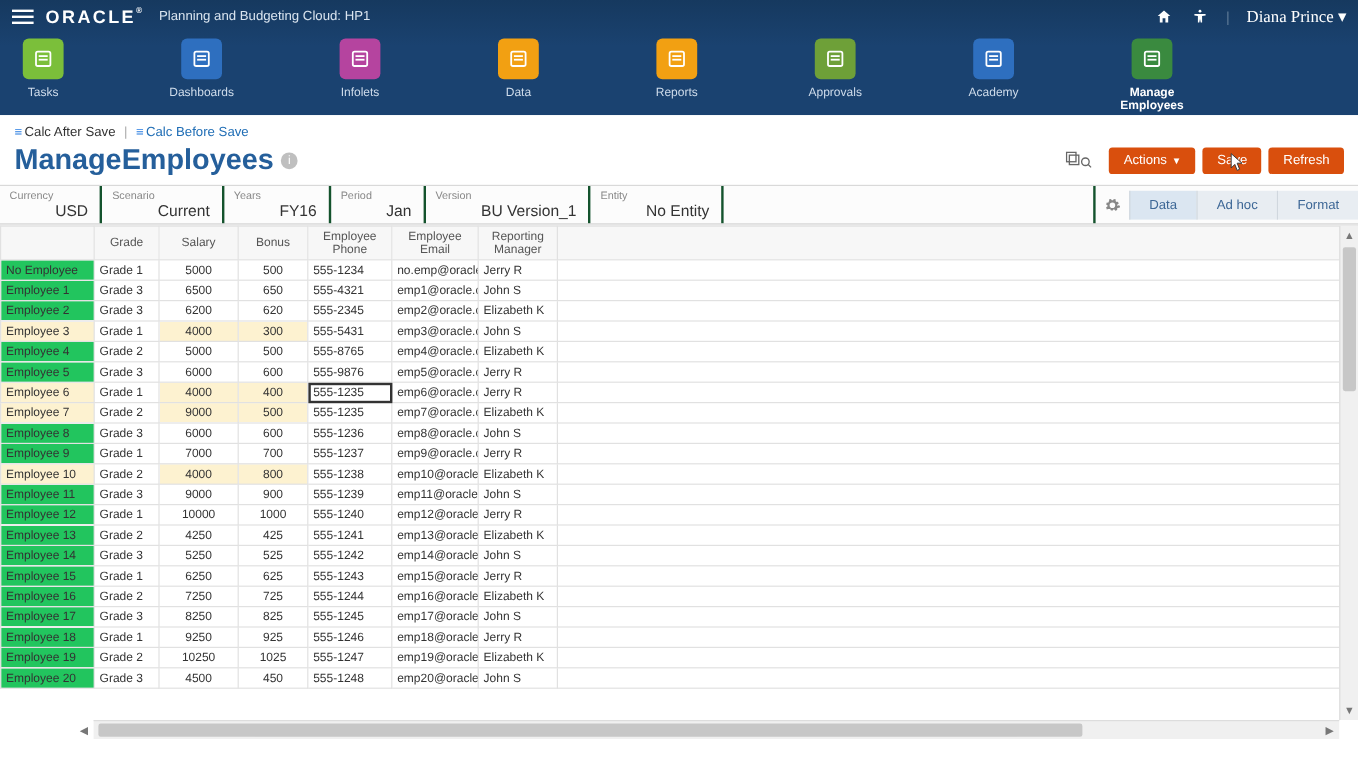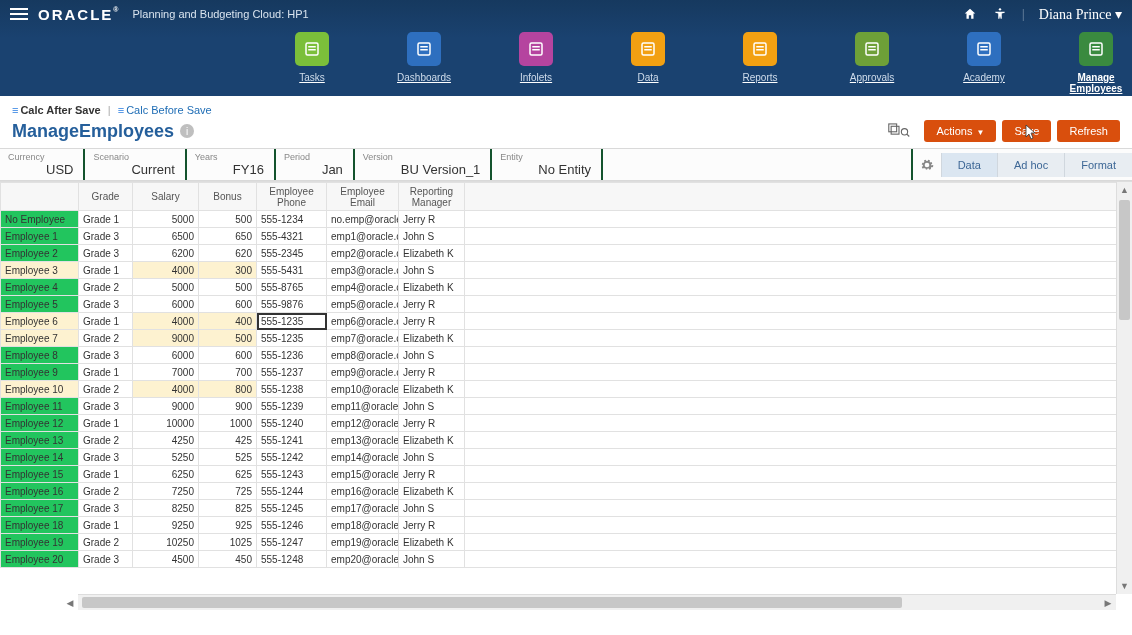--- a/index.html
+++ b/index.html
@@ -32,34 +32,34 @@
 .hamburger div { height:2px; background:#fff; margin:3px 0;}
 .brand { font-weight: 700; letter-spacing: 2px; font-size: 15px; margin-right:14px;}
 .brand sub { font-size:7px; vertical-align: top; letter-spacing:0;}
 .app-title { font-size:11px; color:#d9e4ef;}
 .spacer { flex:1;}
 .topicons { display:flex; align-items:center; gap:14px; }
 .topicons .ico { width:16px; height:16px; display:flex; align-items:center; justify-content:center; cursor:pointer;}
 .topicons .user { font-size:14px; cursor:pointer;font-family:Liberation Serif, serif; }
 .topicons .sep { color:#5e7a96;}
 
-.navtiles { display:flex; justify-content:flex-end; gap:40px; padding-top:4px;text-decoration:underline;}
+.navtiles { display:flex; justify-content:flex-start; gap:60px; padding-top:4px;}
 .tile { display:flex; flex-direction:column; align-items:center; gap:6px; cursor:pointer; width:72px;}
 .tile .sq { width:34px; height:34px; border-radius:5px; display:flex; align-items:center; justify-content:center;}
 .tile .lbl { font-size:10px; color:#cfdceb; text-align:center; line-height:1.1;}
 .tile.active .lbl { color:#fff; font-weight:bold;}
 
 .content { position:relative; background:#fff; height: calc(635px - 96px); padding:0; }
 .calc-links { padding:8px 12px 4px 12px; font-size:11px;}
 .calc-links .lnk { color:#1f6db5; cursor:pointer;}
-.calc-links .lnk.bold { font-weight:bold; color:#333;}
+.calc-links .lnk.bold { font-weight:normal; color:#333;}
 .calc-links .sep { color:#aaa; margin:0 4px;}
 .calc-links .ic { color:#2a7de1; margin-right:2px;}
 .page-head { display:flex; align-items:center; padding:0 12px 6px 12px;}
-.page-title { color:#255f9b; font-size:18px; font-weight:600; margin-right:6px;}
+.page-title { color:#255f9b; font-size:24px; font-weight:600; margin-right:6px;}
 .info-dot { width:14px;height:14px;border-radius:50%;background:#bfbfbf;color:#fff;font-size:10px;display:inline-flex;align-items:center;justify-content:center;}
 .head-right { display:flex; gap:6px; align-items:center;}
 .btn { background:#d94f0d; color:#fff; padding:5px 12px; border-radius:3px; font-size:11px; cursor:pointer; border:none;}
 .btn .caret { margin-left:4px; font-size:8px;}
 .btn.save { position:relative;}
 .cursor-overlay { position:absolute; right:12px; top:4px; pointer-events:none;}
 .btn.refresh { }
 .zoom-ico { width:20px;height:16px; margin-right:10px; cursor:pointer; color:#555;}
 
 .povbar { display:flex; border-top:1px solid #d9d9d9; border-bottom:1px solid #d9d9d9; background:#fcfcfc;}
@@ -72,21 +72,21 @@
 .tabbtn { padding:6px 16px; font-size:11px; color:#3d6796; background:#e8edf2; border-left:1px solid #d0d7de; cursor:pointer;}
 .tabbtn.active { background:#dbe6f1;}
 
 .grid-wrap { position:relative; height: calc(100% - 110px); overflow:hidden; border-top:1px solid #ddd;}
 .grid { width:100%; border-collapse:collapse; table-layout:fixed;}
 .grid th, .grid td { border:1px solid #e1e1e1; padding:2px 4px; height:17px; font-size:10px; white-space:nowrap; overflow:hidden; text-overflow:clip;}
 .grid th { background:#f7f7f7; font-weight:normal; color:#555; text-align:center; height:28px;}
 .grid th.twoline { line-height:1.1;}
 .grid td.rowhdr { background:#22c55e; color:#333;}
 .grid td.rowhdr.dirty { background:#fdf2d0;}
-.grid td.num { text-align:right;}
+.grid td.num { text-align:center;}
 .grid td.num.dirty { background:#fdf2d0;}
 .grid td.editing { background:#fff; outline:2px solid #333; outline-offset:-2px;}
 .col-emp { width:78px;}
 .col-grade { width:54px;}
 .col-salary { width:66px;}
 .col-bonus { width:58px;}
 .col-phone { width:70px;}
 .col-email { width:72px;}
 .col-mgr { width:66px;}
 .col-rest { }

